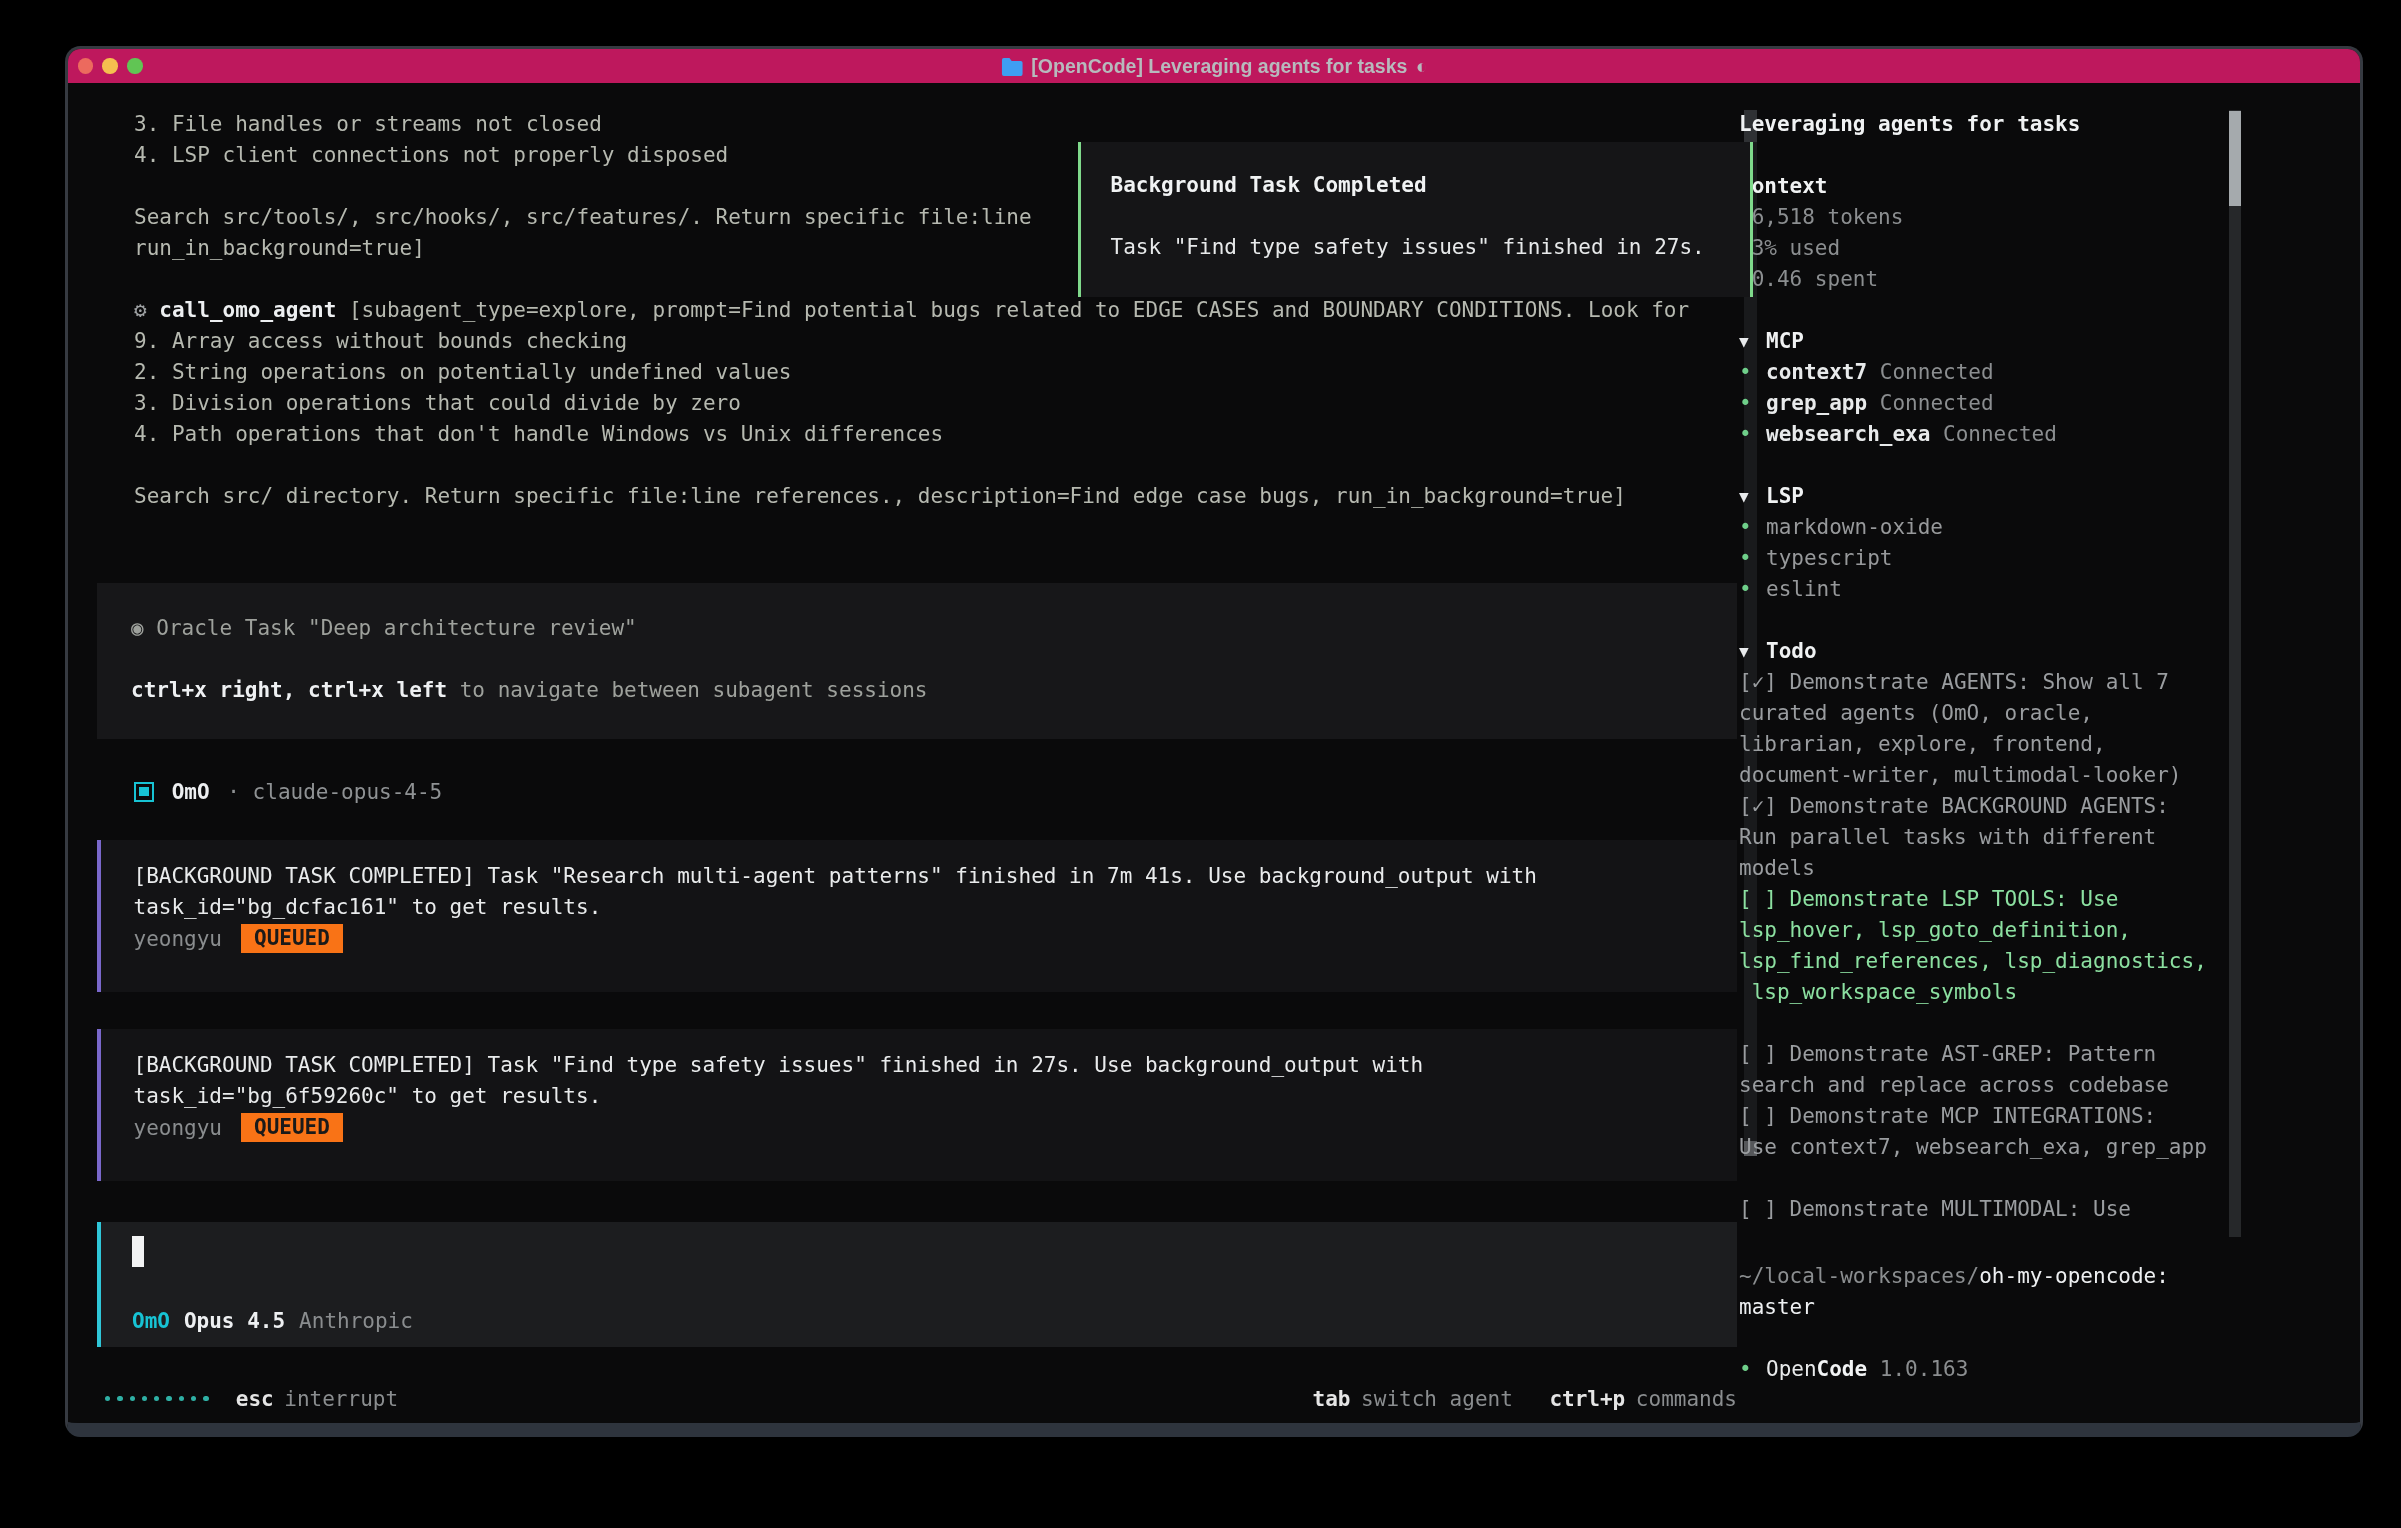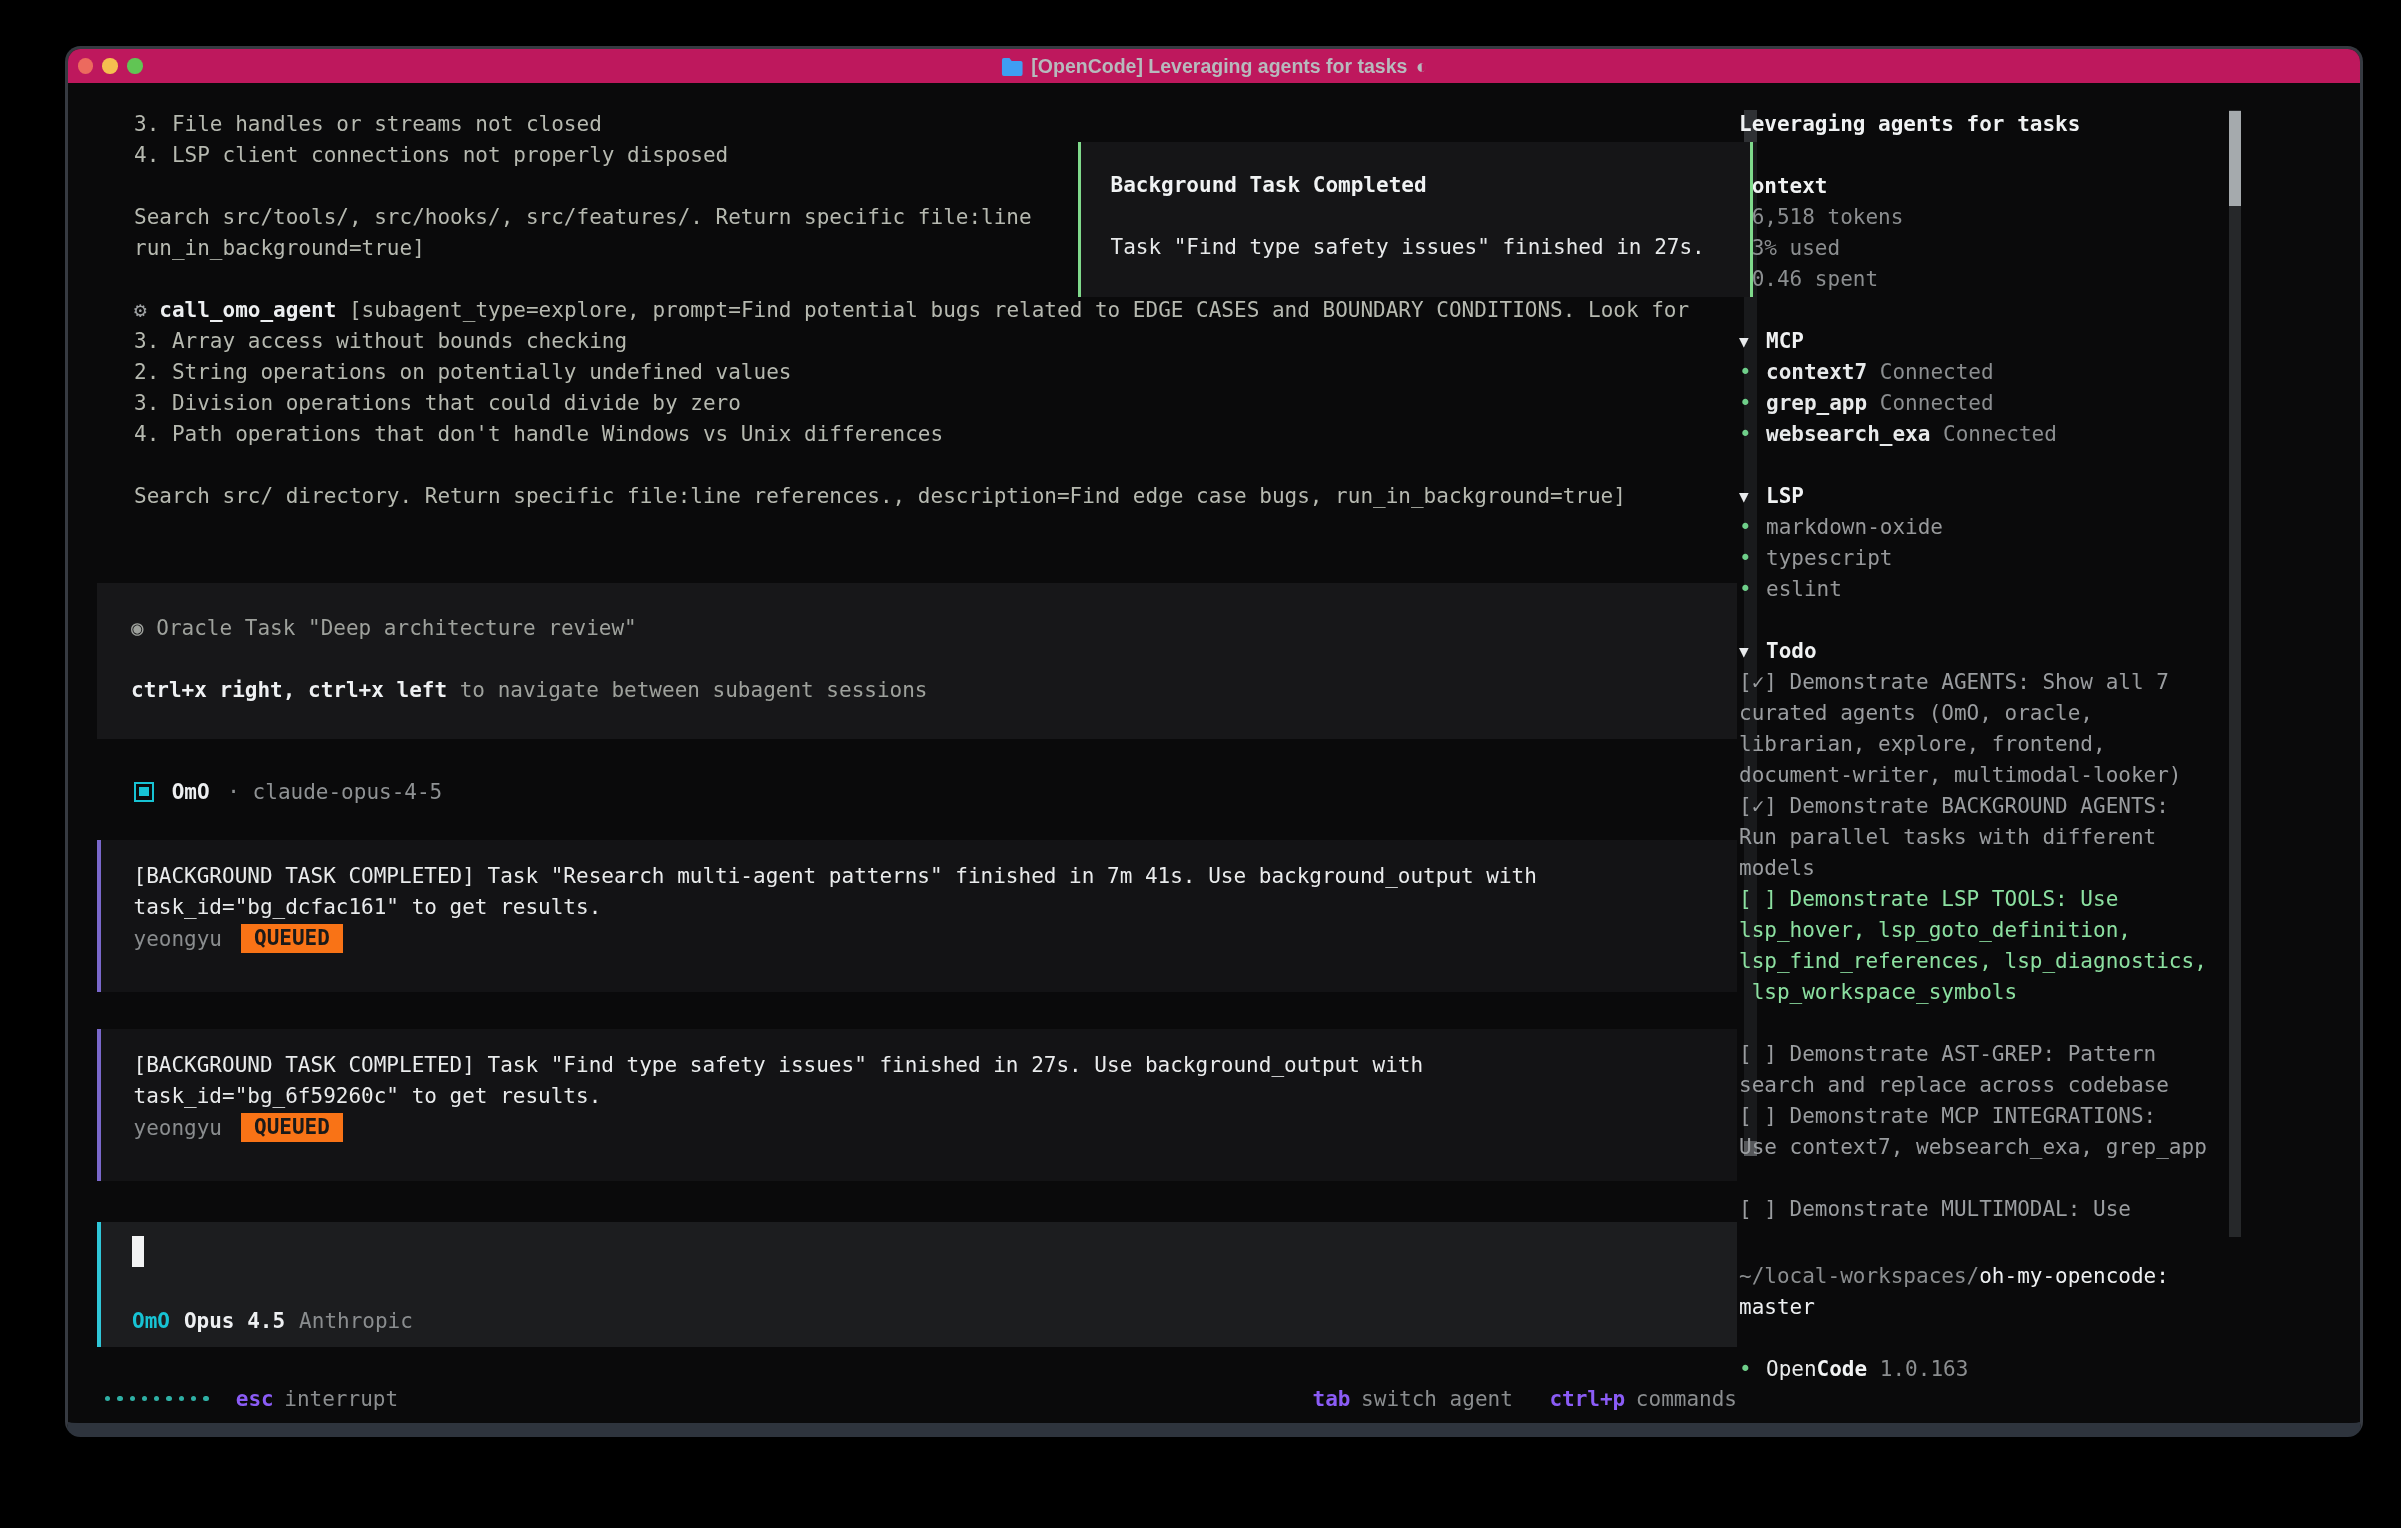--- a/index.html
+++ b/index.html
@@ -69,21 +69,21 @@
             align-items:center;gap:14px;font-size:21px;}
   .m-agent{color:#17c3d4;font-weight:bold;}
   .m-name{color:#eef0f2;font-weight:bold;}
   .m-prov{color:#8a8d8f;}
 
   .statusbar{position:absolute;left:37px;right:26px;top:1300px;height:31px;z-index:1;
              display:flex;justify-content:space-between;align-items:center;font-size:21px;}
   .sb-left,.sb-right{display:flex;align-items:center;gap:10.6px;}
   .spinner{display:flex;gap:7px;margin-right:16.5px;}
   .spinner i{width:5.3px;height:5.3px;border-radius:50%;background:#2fb0a5;display:block;}
-  .key{color:#8b5cf6;font-weight:bold;}
+  .key{color:#e5e5e5;font-weight:bold;}
   .klabel{color:#8a8d8f;}
   .sb-gap{width:15.4px;}
 
   
   .sidebar{position:absolute;left:1621px;top:0;width:597px;height:1108px;
            padding:26px 0 0 50px;box-sizing:border-box;font-size:21px;}
   .sidebar .tl{font-size:21px;}
   .gap{height:31px;}
   .s-title{color:#f0f2f3;font-weight:bold;}
   .s-head{color:#f0f2f3;font-weight:bold;}
@@ -134,21 +134,21 @@
         </div>
 
         <div class="scrollback">
           <div class="tl dimtxt">3. File handles or streams not closed</div>
           <div class="tl dimtxt">4. LSP client connections not properly disposed</div>
           <div class="tl dimtxt"></div>
           <div class="tl dimtxt">Search src/tools/, src/hooks/, src/features/. Return specific file:line</div>
           <div class="tl dimtxt">run_in_background=true]</div>
           <div class="tl dimtxt"></div>
           <div class="tl"><span class="gear">⚙</span><span> </span><span class="w">call_omo_agent</span><span class="dimtxt"> [subagent_type=explore, prompt=Find potential bugs related to EDGE CASES and BOUNDARY CONDITIONS. Look for</span></div>
-          <div class="tl dimtxt">3. Array access without bounds checking</div>
+          <div class="tl dimtxt">9. Array access without bounds checking</div>
           <div class="tl dimtxt">2. String operations on potentially undefined values</div>
           <div class="tl dimtxt">3. Division operations that could divide by zero</div>
           <div class="tl dimtxt">4. Path operations that don't handle Windows vs Unix differences</div>
           <div class="tl dimtxt"></div>
           <div class="tl dimtxt">Search src/ directory. Return specific file:line references., description=Find edge case bugs, run_in_background=true]</div>
         </div>
 
         <div class="toast">
           <div class="tl toast-title">Background Task Completed</div>
           <div class="tl"></div>

